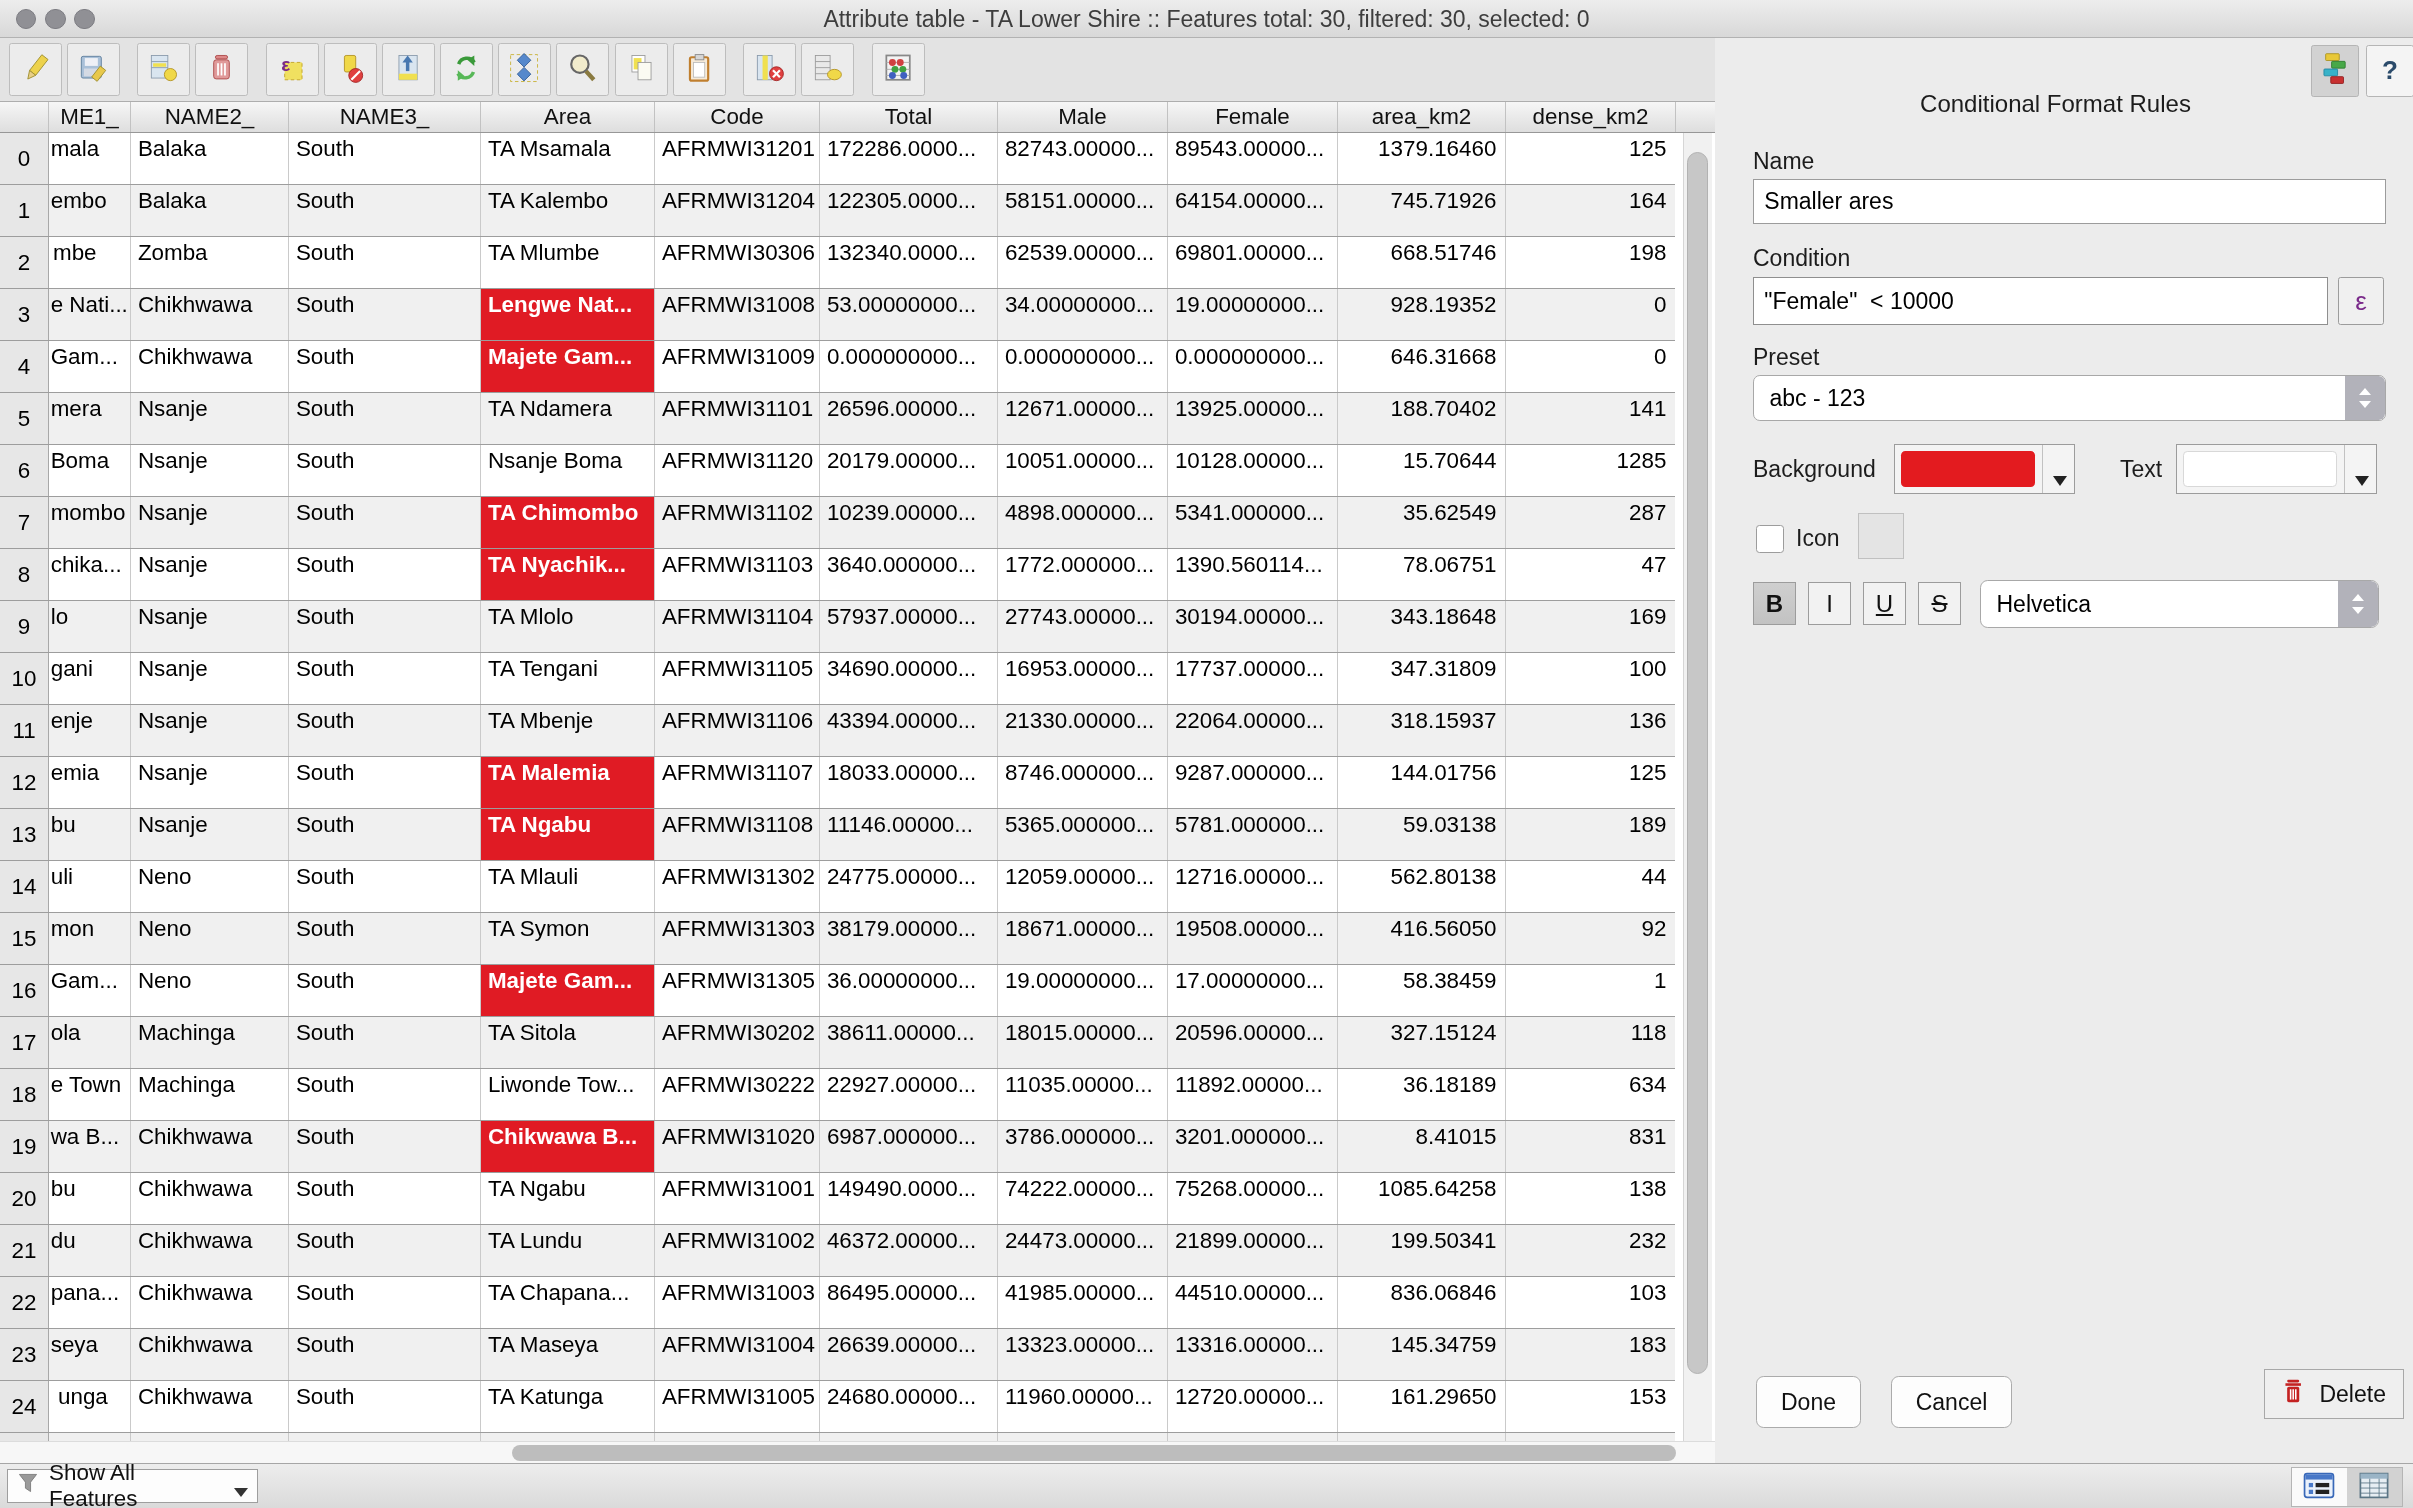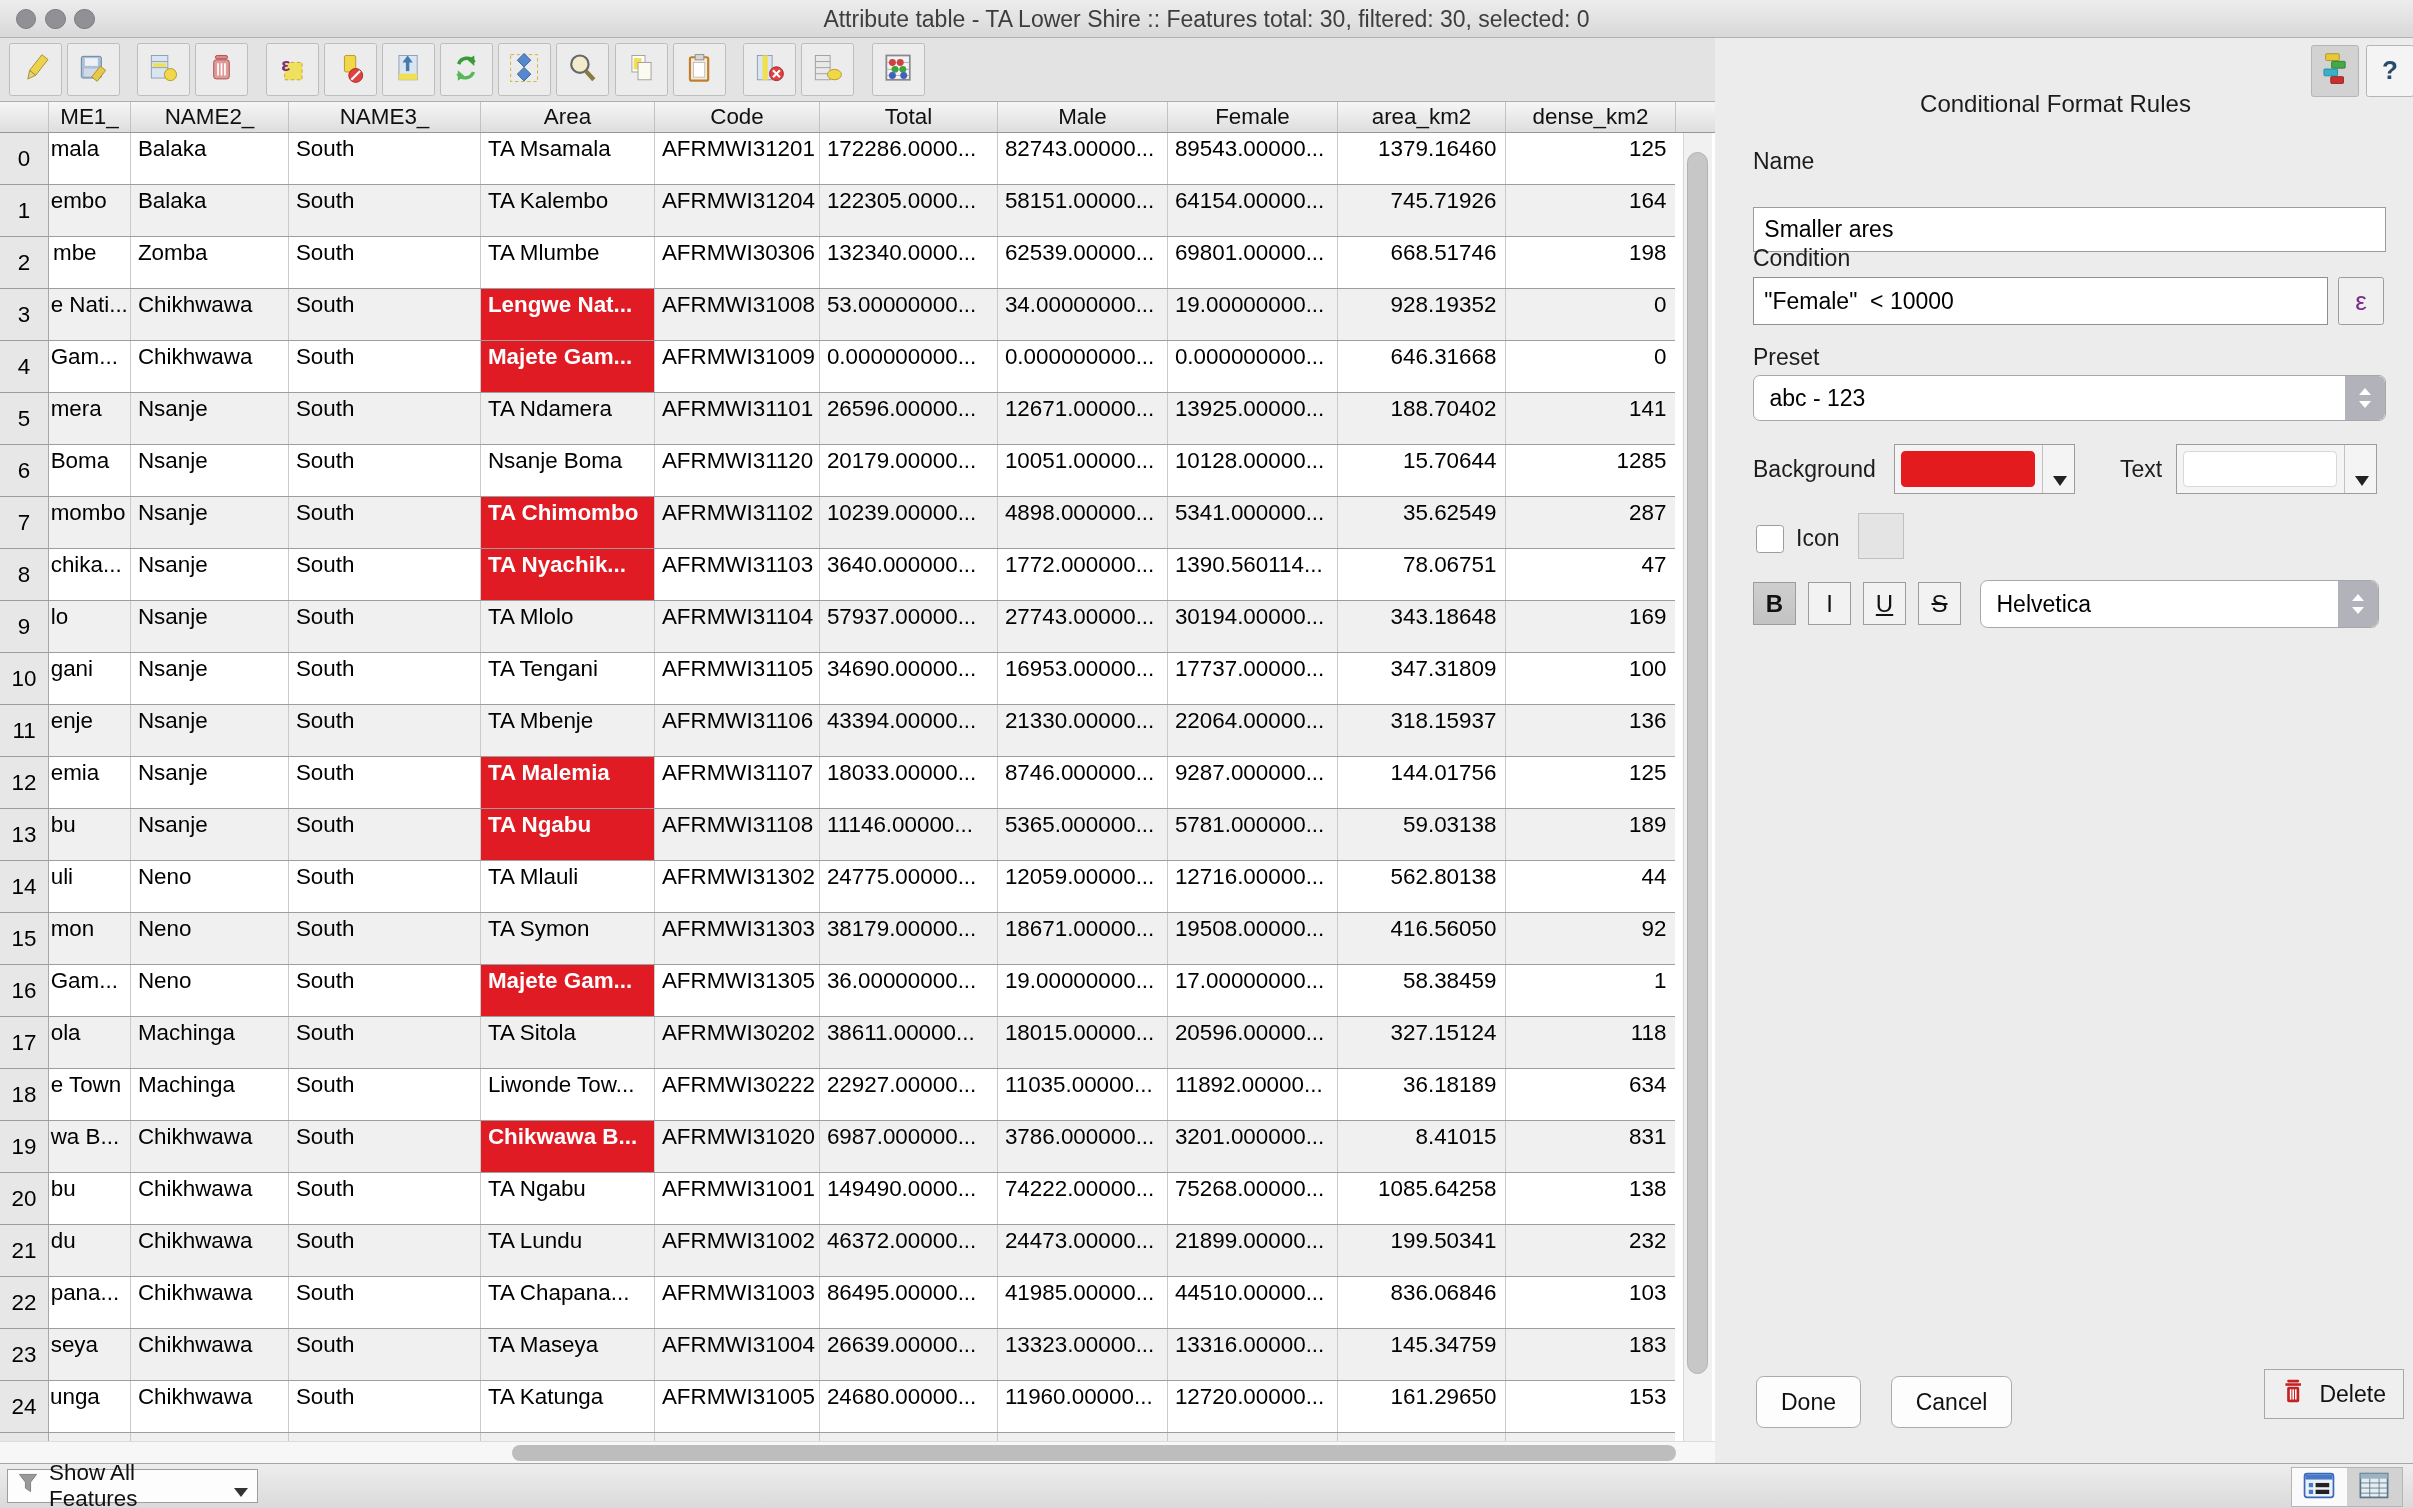--- a/index.html
+++ b/index.html
@@ -566,21 +566,21 @@
     <div class="td">TA Maseya</div>
     <div class="td">AFRMWI31004</div>
     <div class="td">26639.00000...</div>
     <div class="td">13323.00000...</div>
     <div class="td">13316.00000...</div>
     <div class="td right">145.34759</div>
     <div class="td right">183</div>
   </div>
         <div class="tr grid-cols">
     <div class="td rownum">24</div>
-    <div class="td" style="padding-left:1px">unga</div>
+    <div class="td" style="padding-left:9px">unga</div>
     <div class="td">Chikhwawa</div>
     <div class="td">South</div>
     <div class="td">TA Katunga</div>
     <div class="td">AFRMWI31005</div>
     <div class="td">24680.00000...</div>
     <div class="td">11960.00000...</div>
     <div class="td">12720.00000...</div>
     <div class="td right">161.29650</div>
     <div class="td right">153</div>
   </div>
@@ -615,21 +615,21 @@
             <rect x="15" y="31" width="15" height="8" rx="1" fill="#c83030" stroke="#8f1d1d"></rect>
           </svg></span>
     </div>
     <div class="panel-topbtn plain" style="left:651px">
       <span>?</span>
     </div>
 
     <div class="panel-title">Conditional Format Rules</div>
 
     <div class="plabel" style="top:110px">Name</div>
-    <input class="pinput" style="top: 141px; margin-top: 28px;" value="Smaller ares">
+    <input class="pinput" style="top: 141px;" value="Smaller ares">
 
     <div class="plabel" style="top:207px">Condition</div>
     <input class="pinput" style="top: 239px; width: 575px; height: 48px; border-width: 1.7px; border-color: rgb(143, 143, 143);" value="&quot;Female&quot;  &lt; 10000">
     <div class="eps-btn" style="top:239px">
       <span>ε</span>
     </div>
 
     <div class="plabel" style="top:306px">Preset</div>
     <div class="pselect" style="top:337px">
       <span>abc - 123</span>

